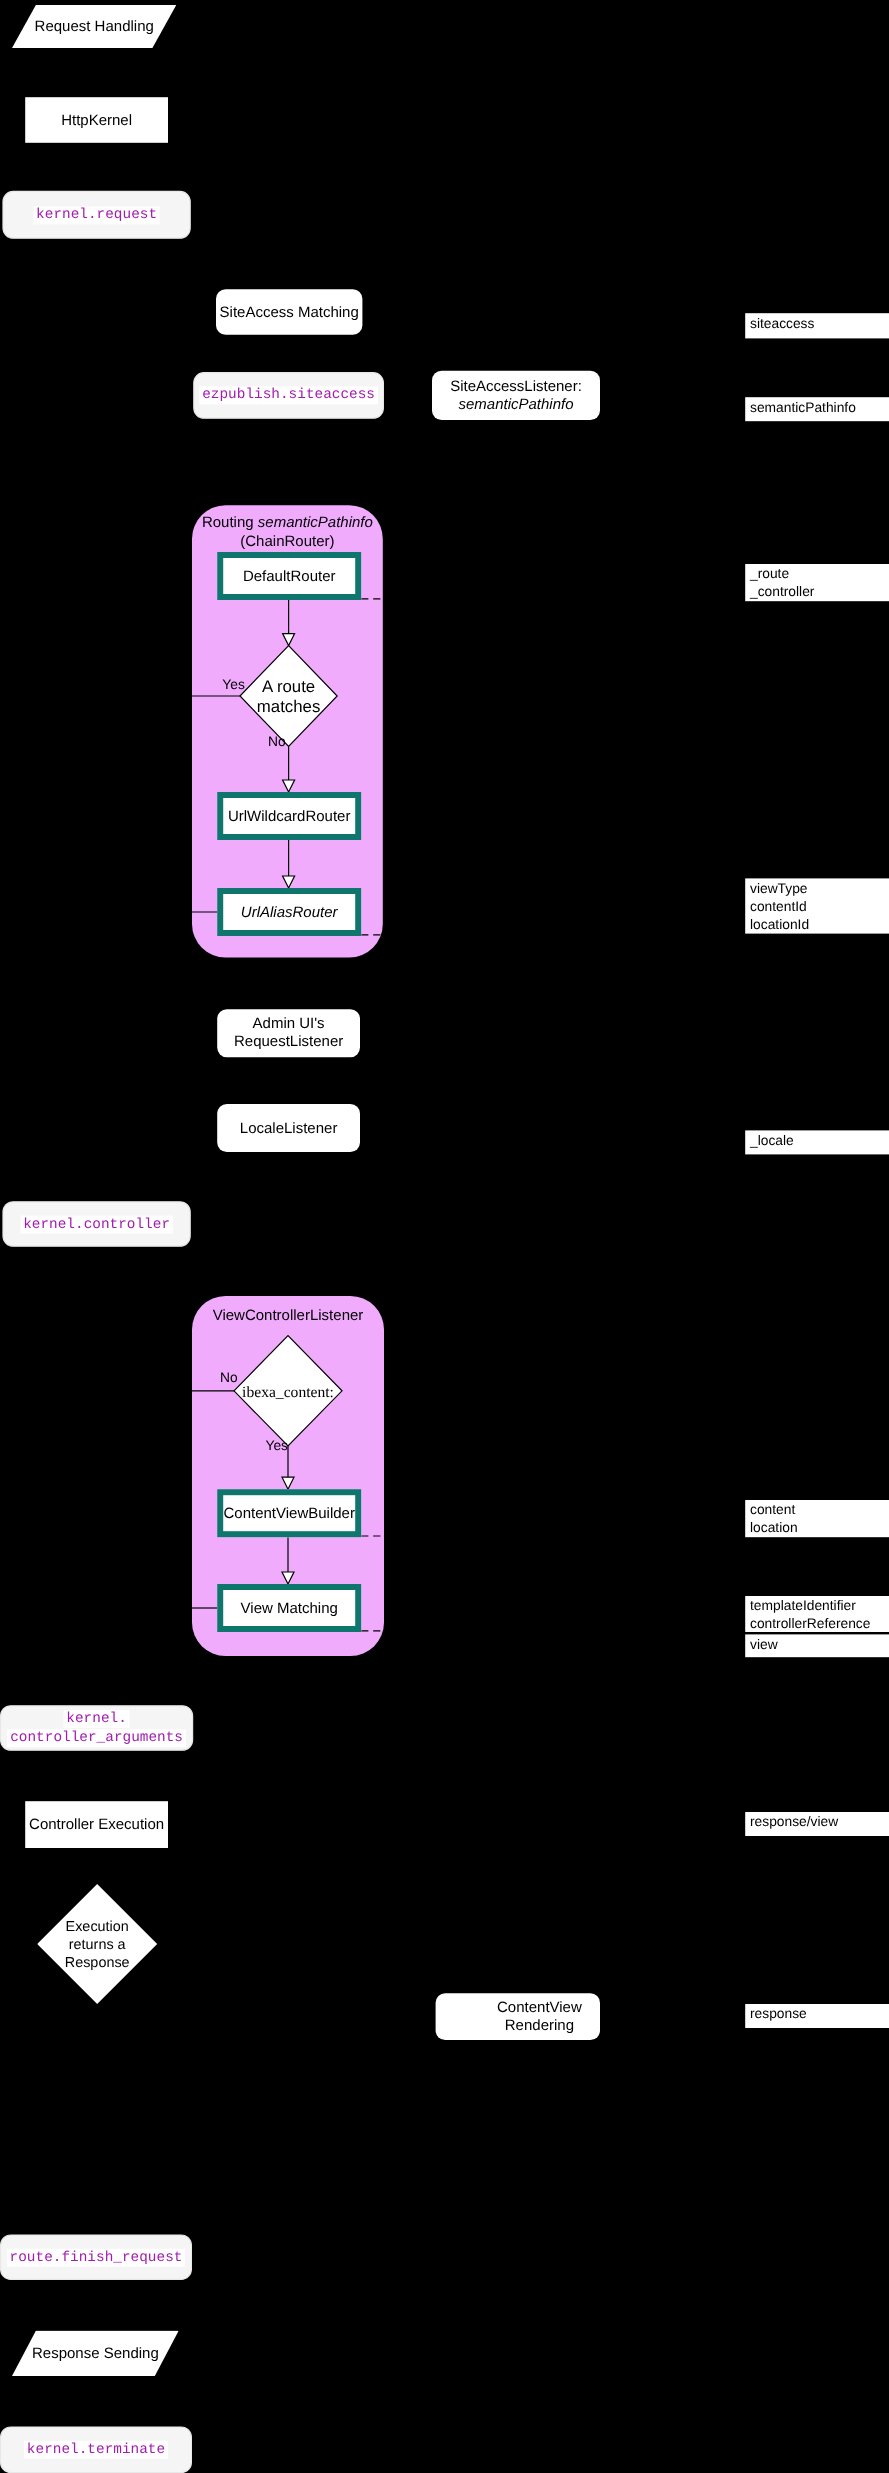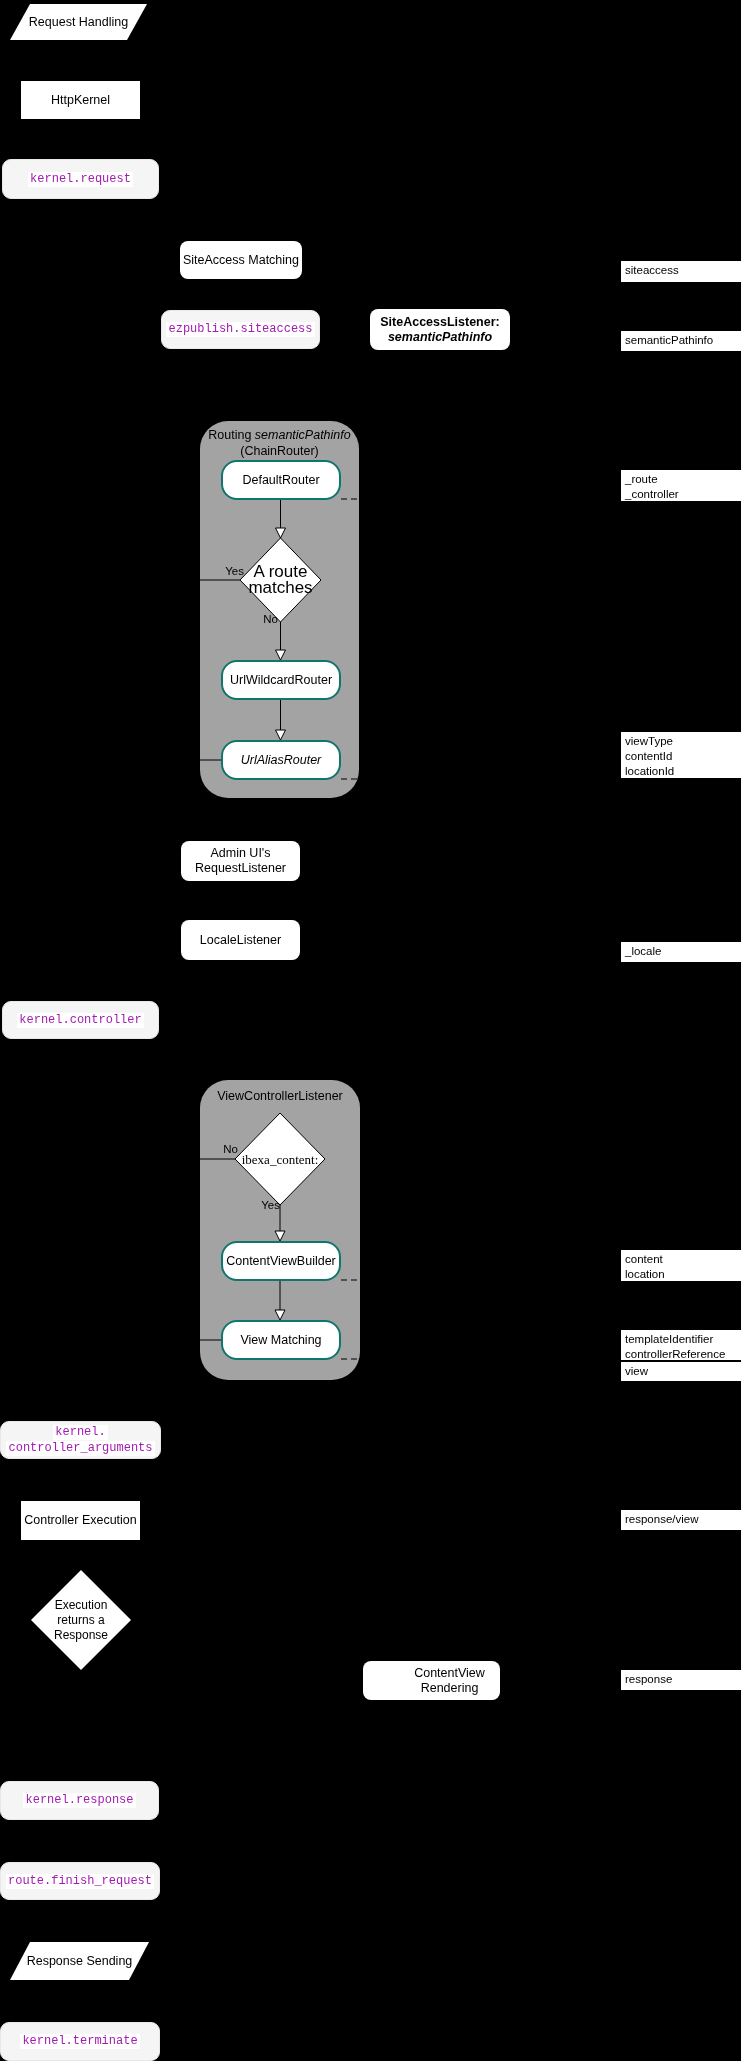--- a/index.html
+++ b/index.html
@@ -10,27 +10,27 @@
   .wbox{background:#fff;display:flex;align-items:center;justify-content:center;
         text-align:center;font-size:12.5px;line-height:15px;}
   .rounded{border-radius:8px;}
   
   .event{background:#f5f5f5;border:1px solid #e8e8e8;border-radius:9px;
          display:flex;flex-direction:column;align-items:center;justify-content:center;gap:1px;}
   .event .strip{display:inline-block;background:#fff;color:#a21caf;
         font-family:"Liberation Mono","DejaVu Sans Mono",monospace;
         font-size:12px;line-height:15px;padding:0 2px;white-space:nowrap;}
   
-  .container-box{background:#a3a3a3;border-radius:28px;margin-left:40px;}
-  .inner-box{background:#fff;border:2px solid #0f766e;border-radius:16px;
+  .container-box{background:#f0abfc;border-radius:28px;}
+  .inner-box{background:#fff;border:5px solid #0f766e;border-radius:0;
              display:flex;align-items:center;justify-content:center;
              text-align:center;font-size:12.5px;line-height:15px;z-index:2;}
   .ctitle{width:100%;text-align:center;font-size:12.5px;line-height:16px;}
   .edge-label{font-size:11.5px;line-height:13px;text-align:right;z-index:3;}
-  .diamond-text{text-align:center;font-size:17px;line-height:16px;z-index:3;}
+  .diamond-text{text-align:center;font-size:14px;line-height:16px;z-index:3;}
   
   .rlabel{background:#fff;font-size:11.5px;line-height:15px;padding:2px 0 0 4px;
           text-align:left;white-space:nowrap;overflow:hidden;}
   
   .pgram{background:#fff;display:flex;align-items:center;justify-content:center;
          font-size:12.5px;text-align:center;}
   .italic{font-style:italic;}
   .serif{font-family:"Liberation Serif",serif;font-size:13px;}
   svg.wires{position:absolute;left:0;top:0;z-index:1;}
 </style>
@@ -56,21 +56,21 @@
   </div>
 
   <div class="abs rlabel" style="left:621px;top:261px;width:120px;height:21px;">
     <span>siteaccess</span>
   </div>
 
   <div class="abs event" style="left:161px;top:310px;width:159px;height:39px;">
     <span class="strip">ezpublish.siteaccess</span>
   </div>
 
-  <div class="abs wbox rounded" style="left:370px;top:309px;width:140px;height:41px;flex-direction:column;font-weight:bold;">
+  <div class="abs wbox rounded" style="left:360px;top:309px;width:140px;height:41px;flex-direction:column;">
     <span>SiteAccessListener:</span>
     <span class="italic">semanticPathinfo</span>
   </div>
 
   <div class="abs rlabel" style="left:621px;top:331px;width:120px;height:20px;">
     <span>semanticPathinfo</span>
   </div>
 
   <div class="abs container-box" style="left:160px;top:421px;width:159px;height:377px;">
     <svg class="wires" width="159" height="377" viewBox="0 0 159 377">
@@ -224,23 +224,20 @@
 
 
   <div class="abs wbox rounded" style="left:363px;top:1661px;width:137px;height:39px;padding-left:36px;">
     <span>ContentView Rendering</span>
   </div>
 
   <div class="abs rlabel" style="left:621px;top:1670px;width:120px;height:20px;">
     <span>response</span>
   </div>
 
-  <div class="abs event" style="left:0px;top:1781px;width:159px;height:39px;">
-    <span class="strip">kernel.response</span>
-  </div>
 
   <div class="abs event" style="left:0px;top:1862px;width:160px;height:38px;">
     <span class="strip">route.finish_request</span>
   </div>
 
   <div class="abs pgram" style="left:10px;top:1942px;width:139px;height:38px;clip-path:polygon(20px 0,139px 0,119px 38px,0 38px);">
     <span>Response Sending</span>
   </div>
 
   <div class="abs event" style="left:0px;top:2022px;width:160px;height:39px;">

